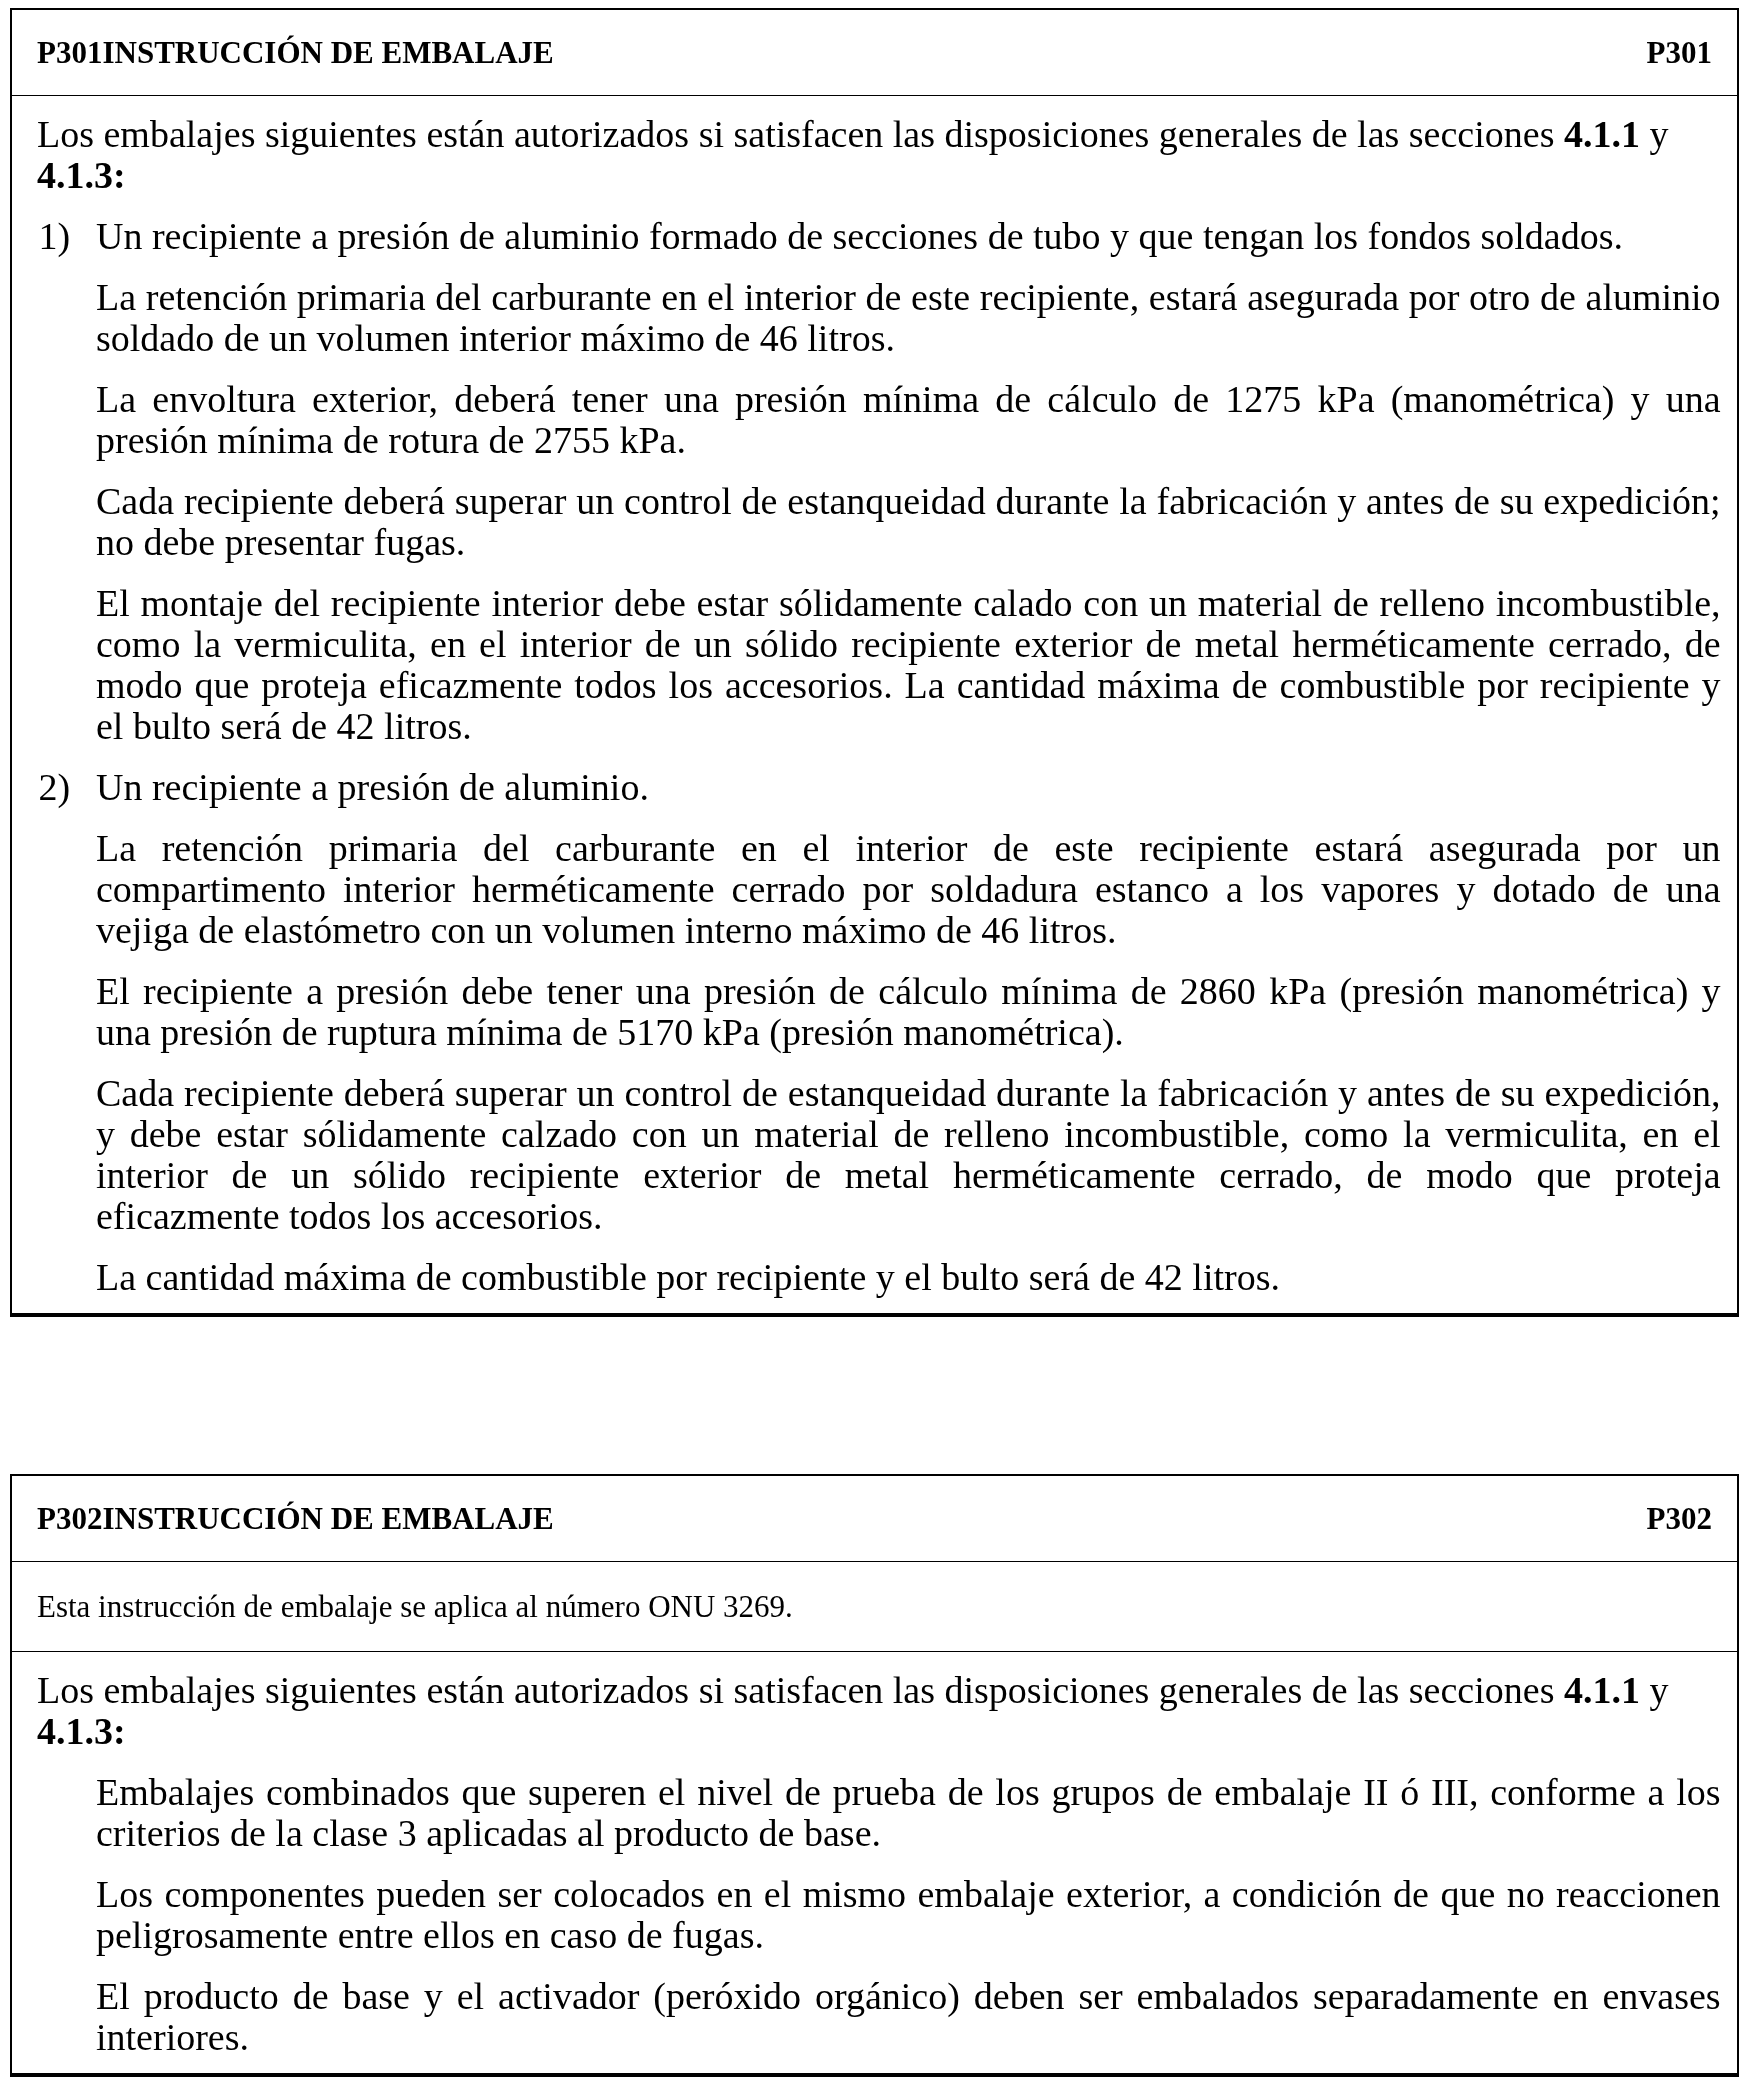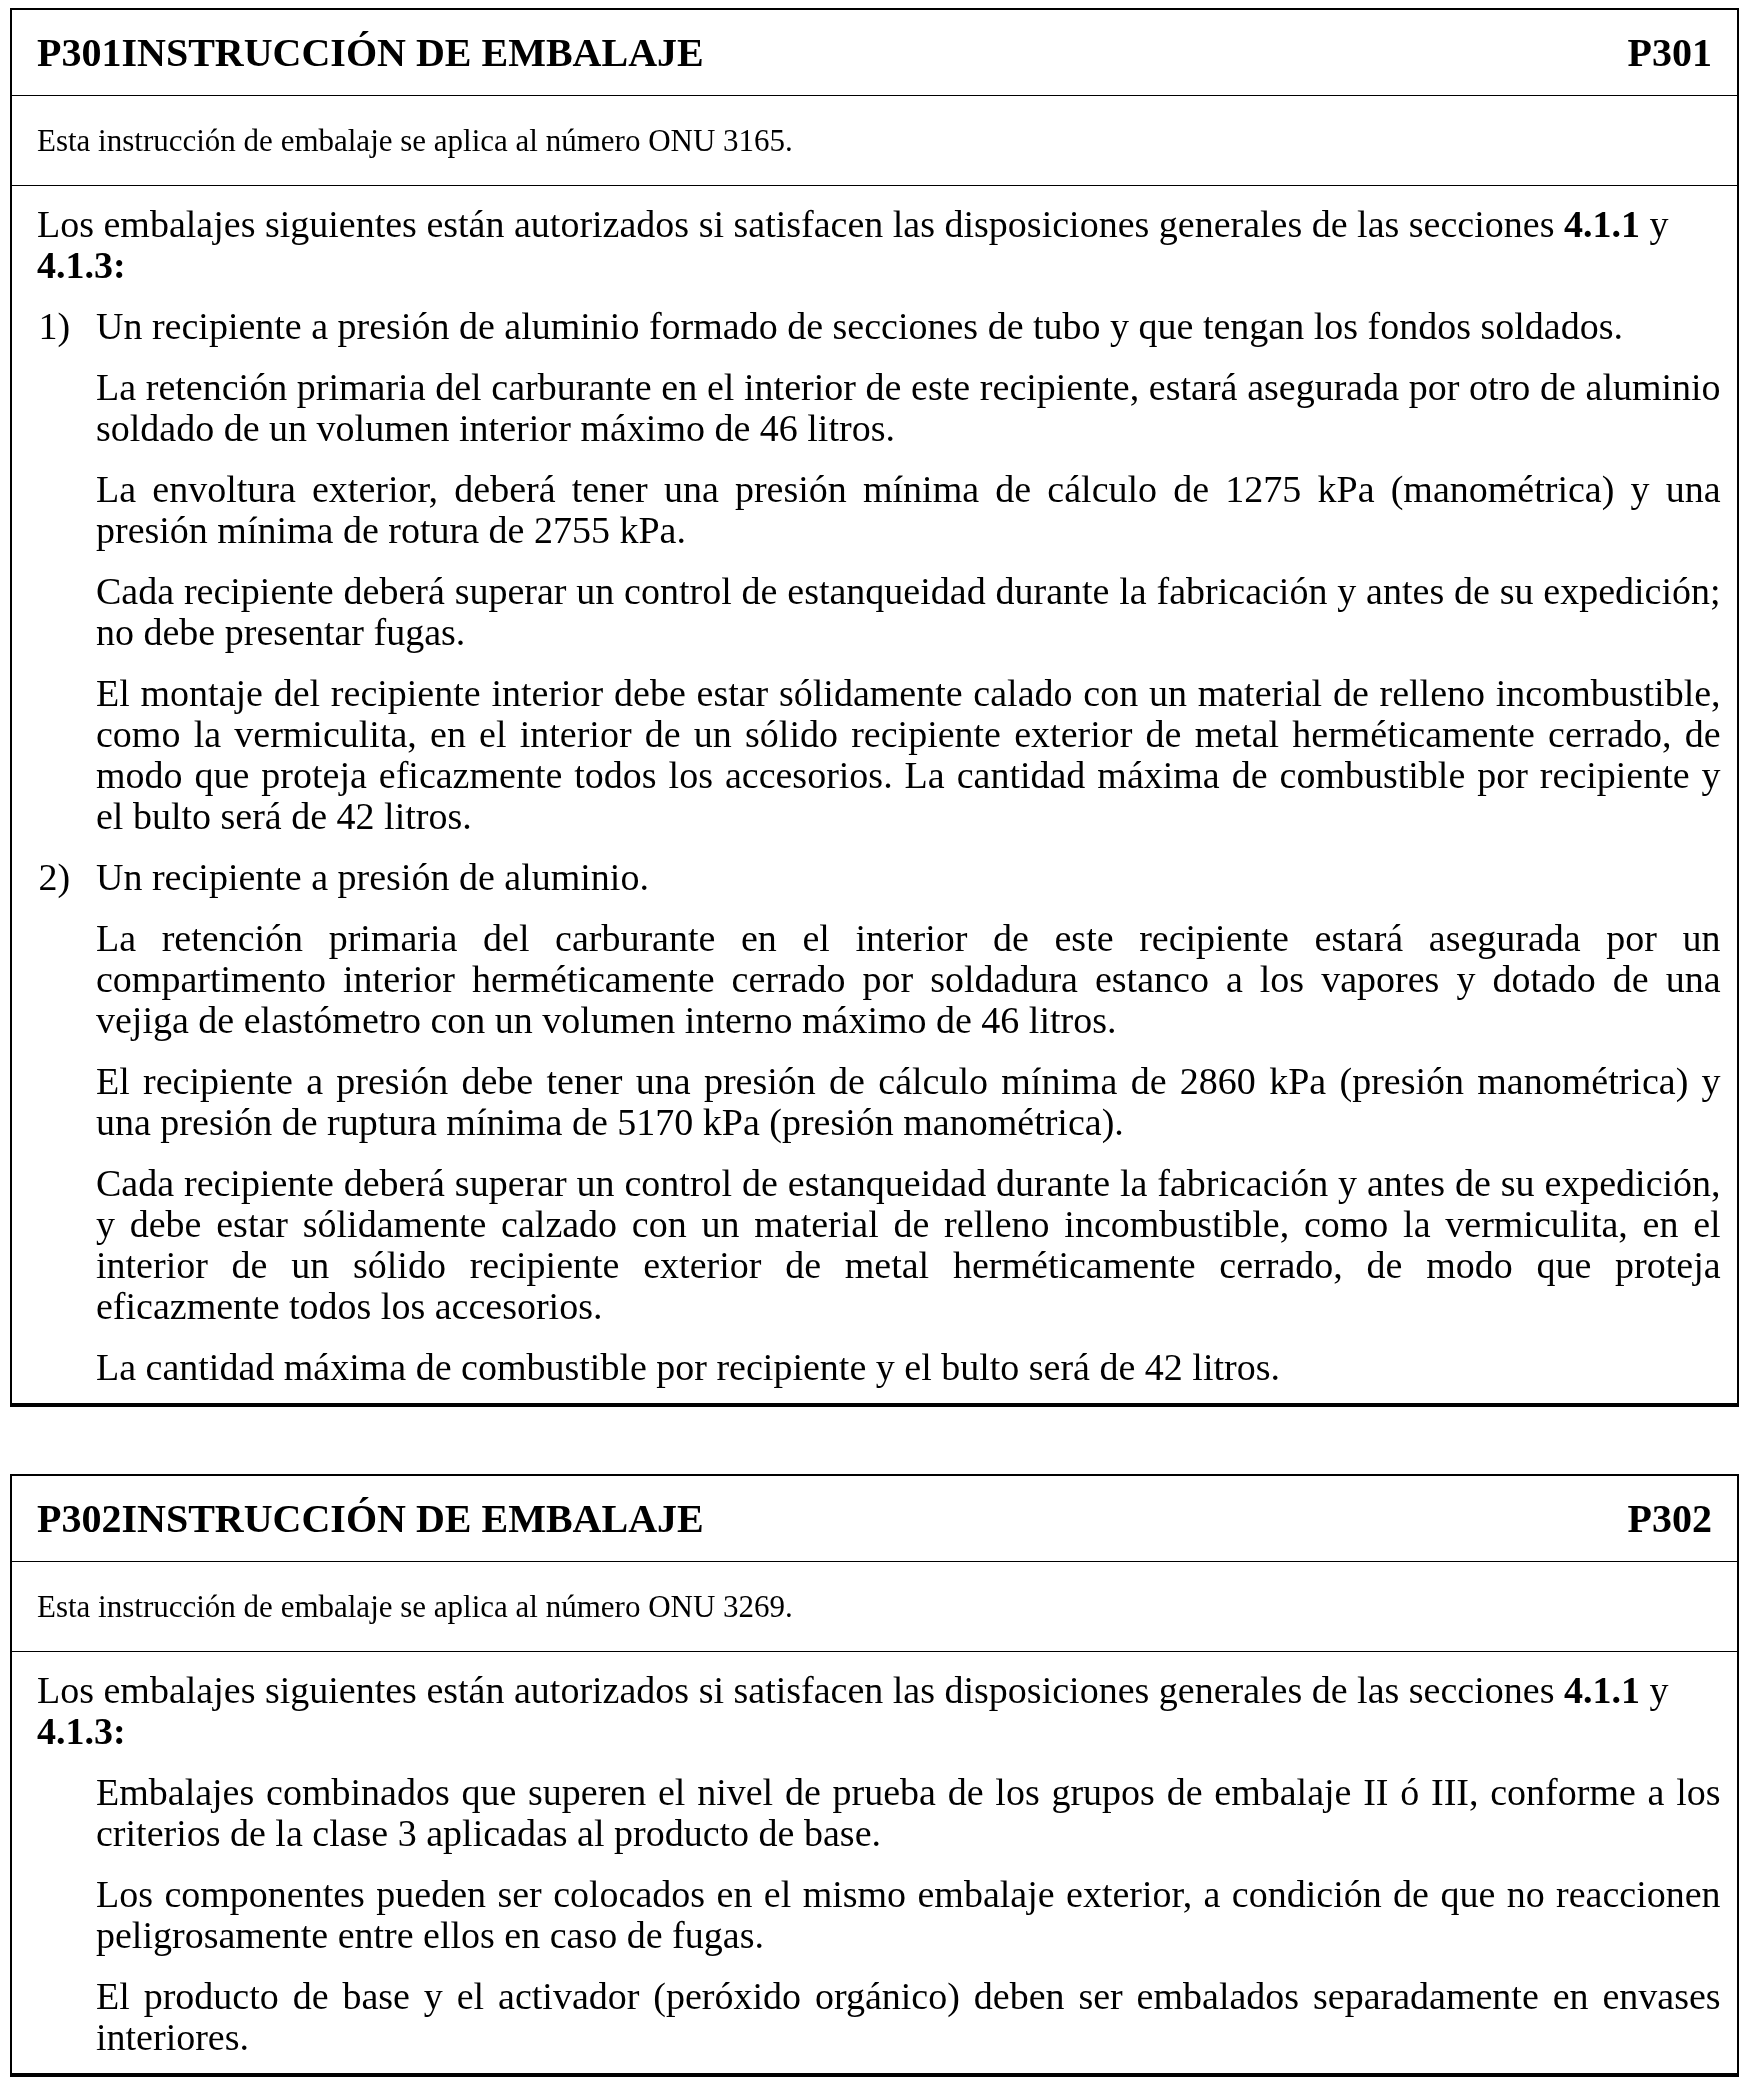--- a/index.html
+++ b/index.html
@@ -21,21 +21,21 @@
     background: #fff;
   }
   #table-p301 { top: 8.2px; }
   #table-p302 { top: 1474px; }
   .header-row {
     display: flex;
     align-items: center;
     height: 86px;
     border-bottom: 1.6px solid #000;
     font-weight: bold;
-    font-size: 40px;
+    font-size: 31px;
     padding: 0 25px;
   }
   .header-code { flex: 0 0 auto; white-space: nowrap; }
   .header-title { flex: 1 1 auto; text-align: left; }
   .applies-row {
     display: flex;
     align-items: center;
     height: 90px;
     border-bottom: 1.6px solid #000;
     font-size: 31px;
@@ -66,23 +66,20 @@
 <body>
 
 <div class="ptable" id="table-p301">
 
   <div class="header-row">
     <span class="header-code">P301</span>
     <span class="header-title">INSTRUCCIÓN DE EMBALAJE</span>
     <span class="header-code">P301</span>
   </div>
 
-  <div class="applies-row">
-    <span>Esta instrucción de embalaje se aplica al número ONU 3165.</span>
-  </div>
 
   <div class="content-row">
     <p class="intro"><span>Los embalajes siguientes están autorizados si satisfacen las disposiciones generales de las secciones </span><span class="ref">4.1.1</span><span> y </span><span class="ref">4.1.3</span><span class="ref">:</span></p>
 
     <p class="pitem"><span class="num">1)</span><span>Un recipiente a presión de aluminio formado de secciones de tubo y que tengan los fondos soldados.</span></p>
     <p class="para">La retención primaria del carburante en el interior de este recipiente, estará asegurada por otro de aluminio soldado de un volumen interior máximo de 46 litros.</p>
     <p class="para">La envoltura exterior, deberá tener una presión mínima de cálculo de 1275 kPa (manométrica) y una presión mínima de rotura de 2755 kPa.</p>
     <p class="para">Cada recipiente deberá superar un control de estanqueidad durante la fabricación y antes de su expedición; no debe presentar fugas.</p>
     <p class="para">El montaje del recipiente interior debe estar sólidamente calado con un material de relleno incombustible, como la vermiculita, en el interior de un sólido recipiente exterior de metal herméticamente cerrado, de modo que proteja eficazmente todos los accesorios. La cantidad máxima de combustible por recipiente y el bulto será de 42 litros.</p>
 

